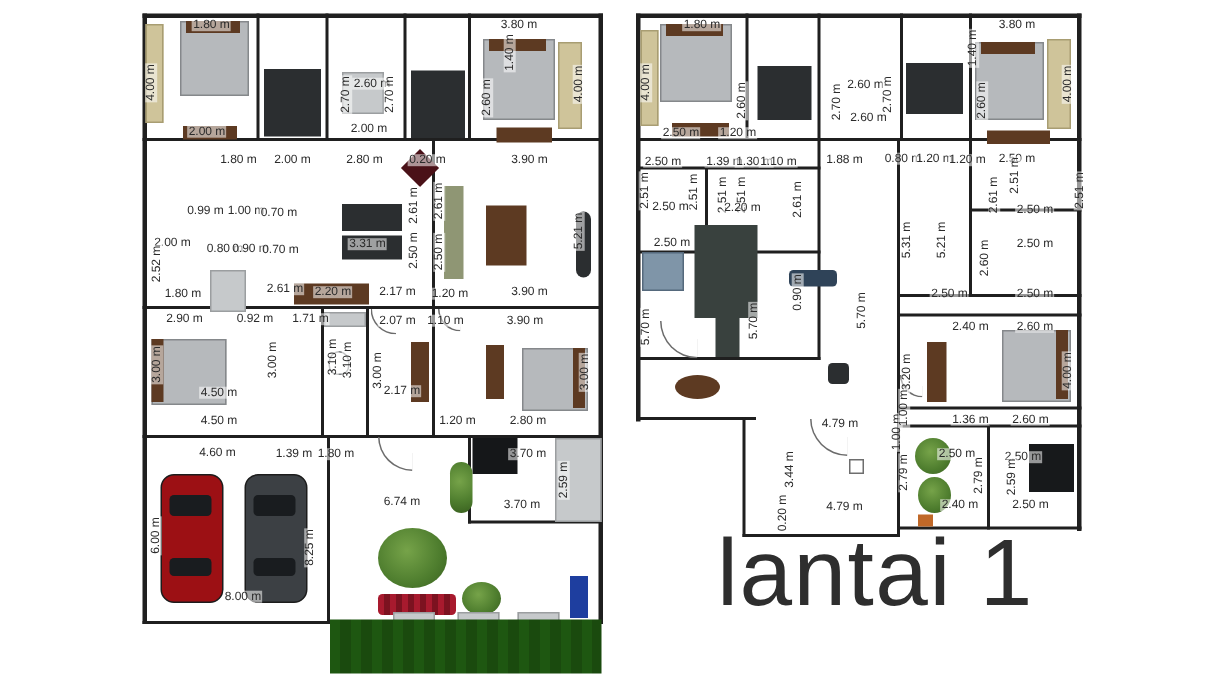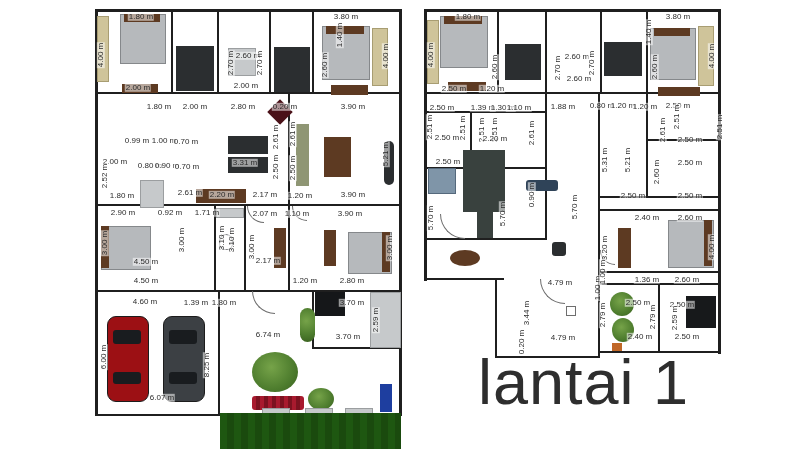--- a/index.html
+++ b/index.html
@@ -232,21 +232,21 @@
       <span class="dim" style="left: 352px; top: 281px;">2.80 m</span>
       <span class="dim" style="left: 145px; top: 302px;">4.60 m</span>
       <span class="dim" style="left: 196px; top: 303px;">1.39 m</span>
       <span class="dim" style="left: 224px; top: 303px;">1.80 m</span>
       <span class="dim" style="left: 352px; top: 303px;">3.70 m</span>
       <span class="dim v" style="left: 376px; top: 320px;">2.59 m</span>
       <span class="dim" style="left: 348px; top: 337px;">3.70 m</span>
       <span class="dim" style="left: 268px; top: 335px;">6.74 m</span>
       <span class="dim v" style="left: 104px; top: 357px;">6.00 m</span>
       <span class="dim v" style="left: 207px; top: 365px;">8.25 m</span>
-      <span class="dim" style="left: 162px; top: 398px;">6.07 m</span>
+      <span class="dim" style="left: 162px; top: 398px;">8.00 m</span>
     </div>
   <div>
       <span class="dim" style="left: 468px; top: 17px;">1.80 m</span>
       <span class="dim v" style="left: 431px; top: 55px;">4.00 m</span>
       <span class="dim" style="left: 678px; top: 17px;">3.80 m</span>
       <span class="dim v" style="left: 712px; top: 56px;">4.00 m</span>
       <span class="dim v" style="left: 495px; top: 67px;">2.60 m</span>
       <span class="dim v" style="left: 558px; top: 68px;">2.70 m</span>
       <span class="dim" style="left: 577px; top: 57px;">2.60 m</span>
       <span class="dim" style="left: 579px; top: 79px;">2.60 m</span>

